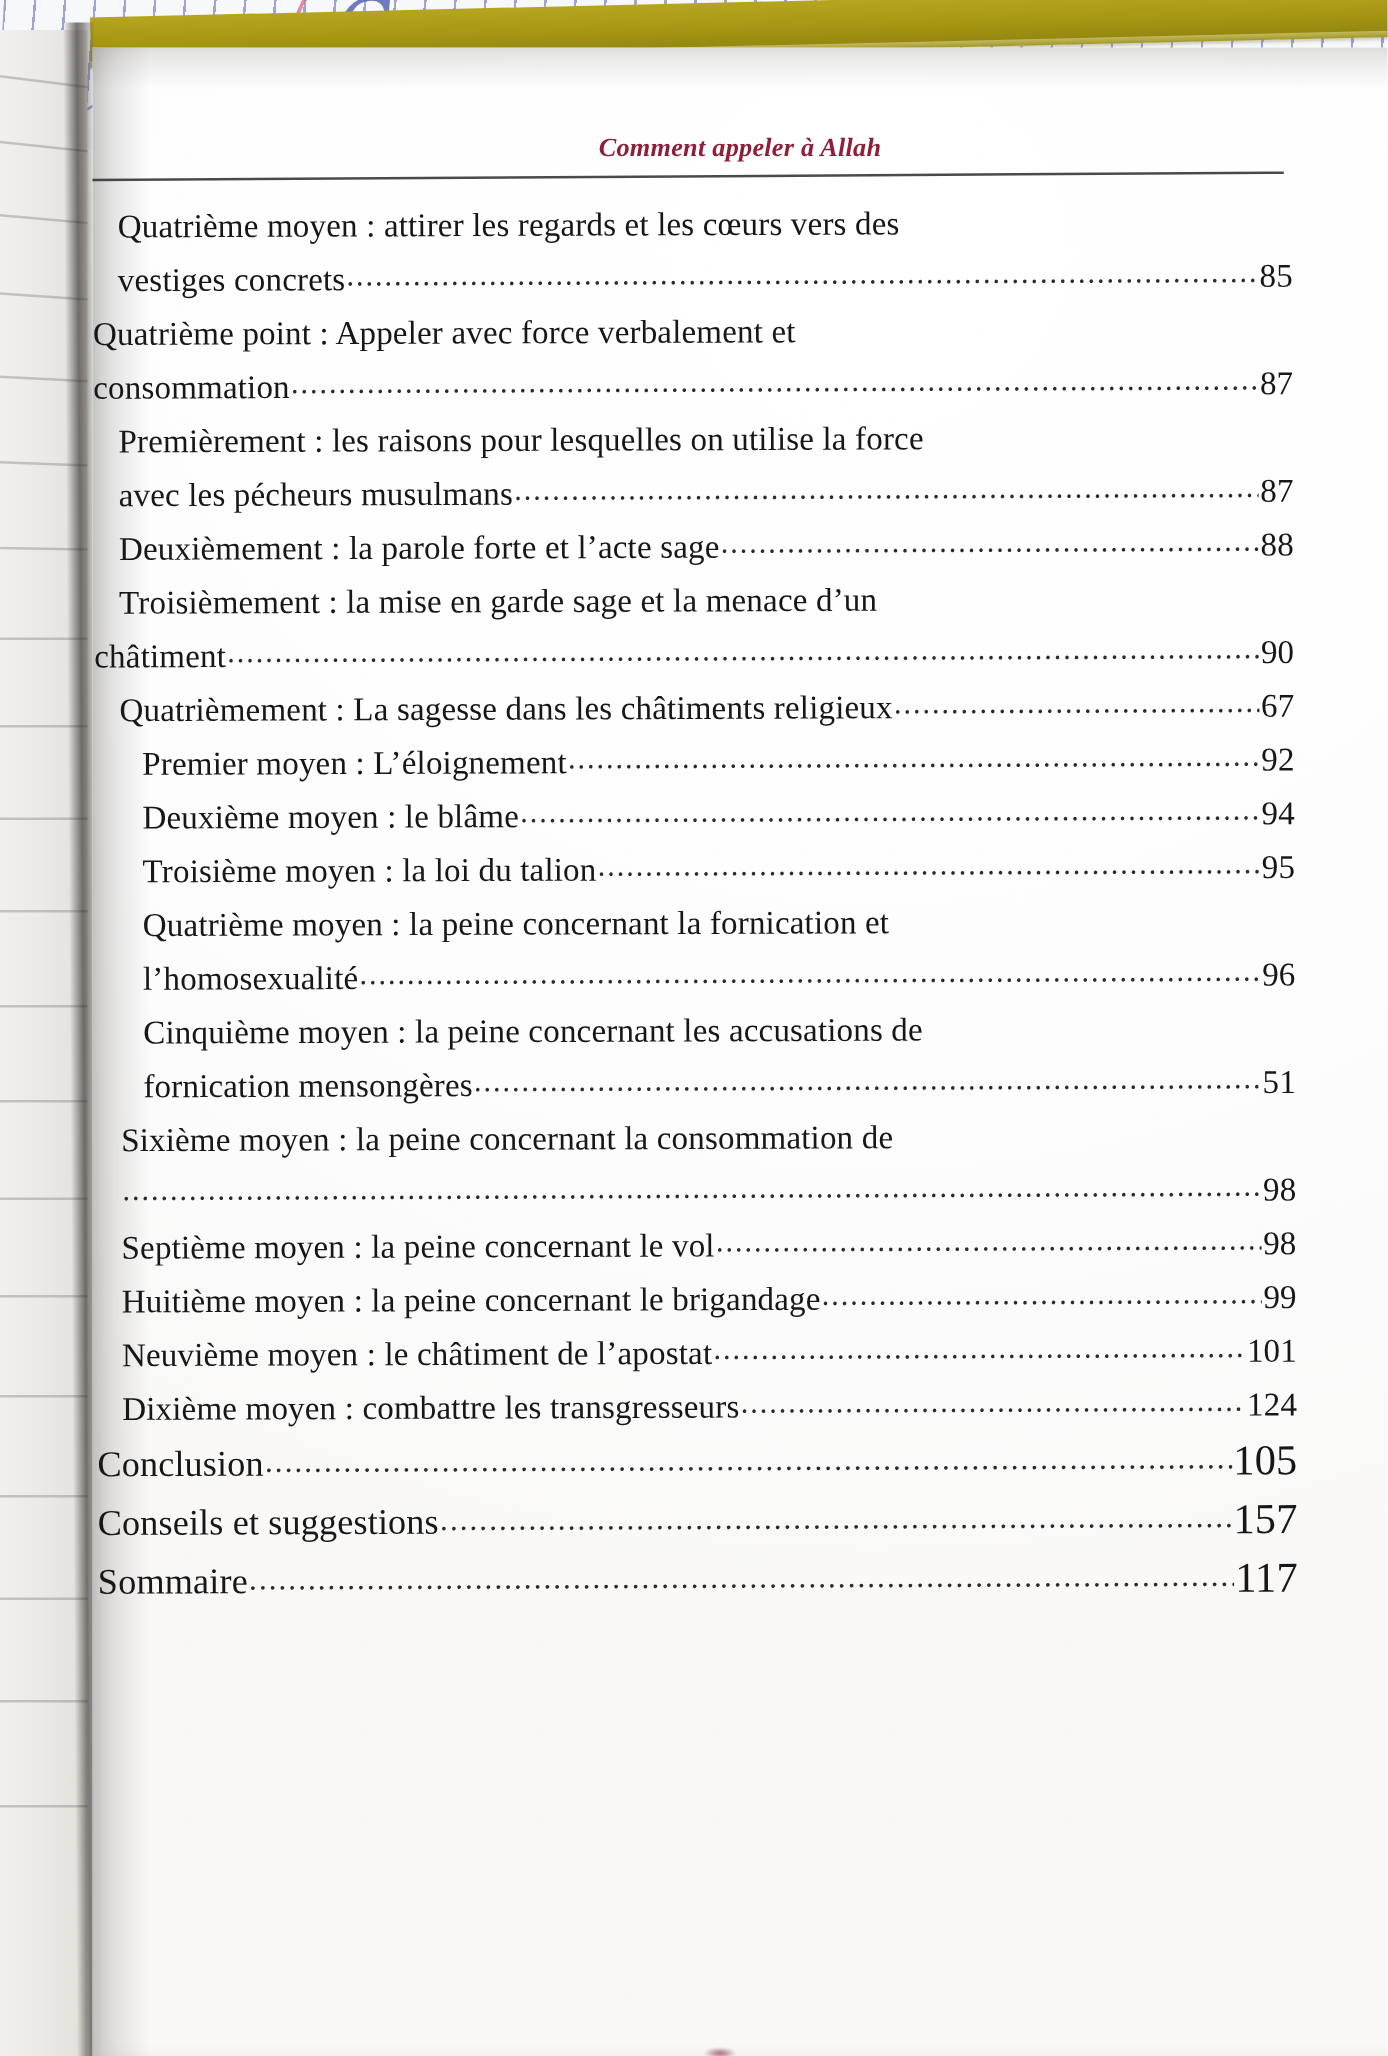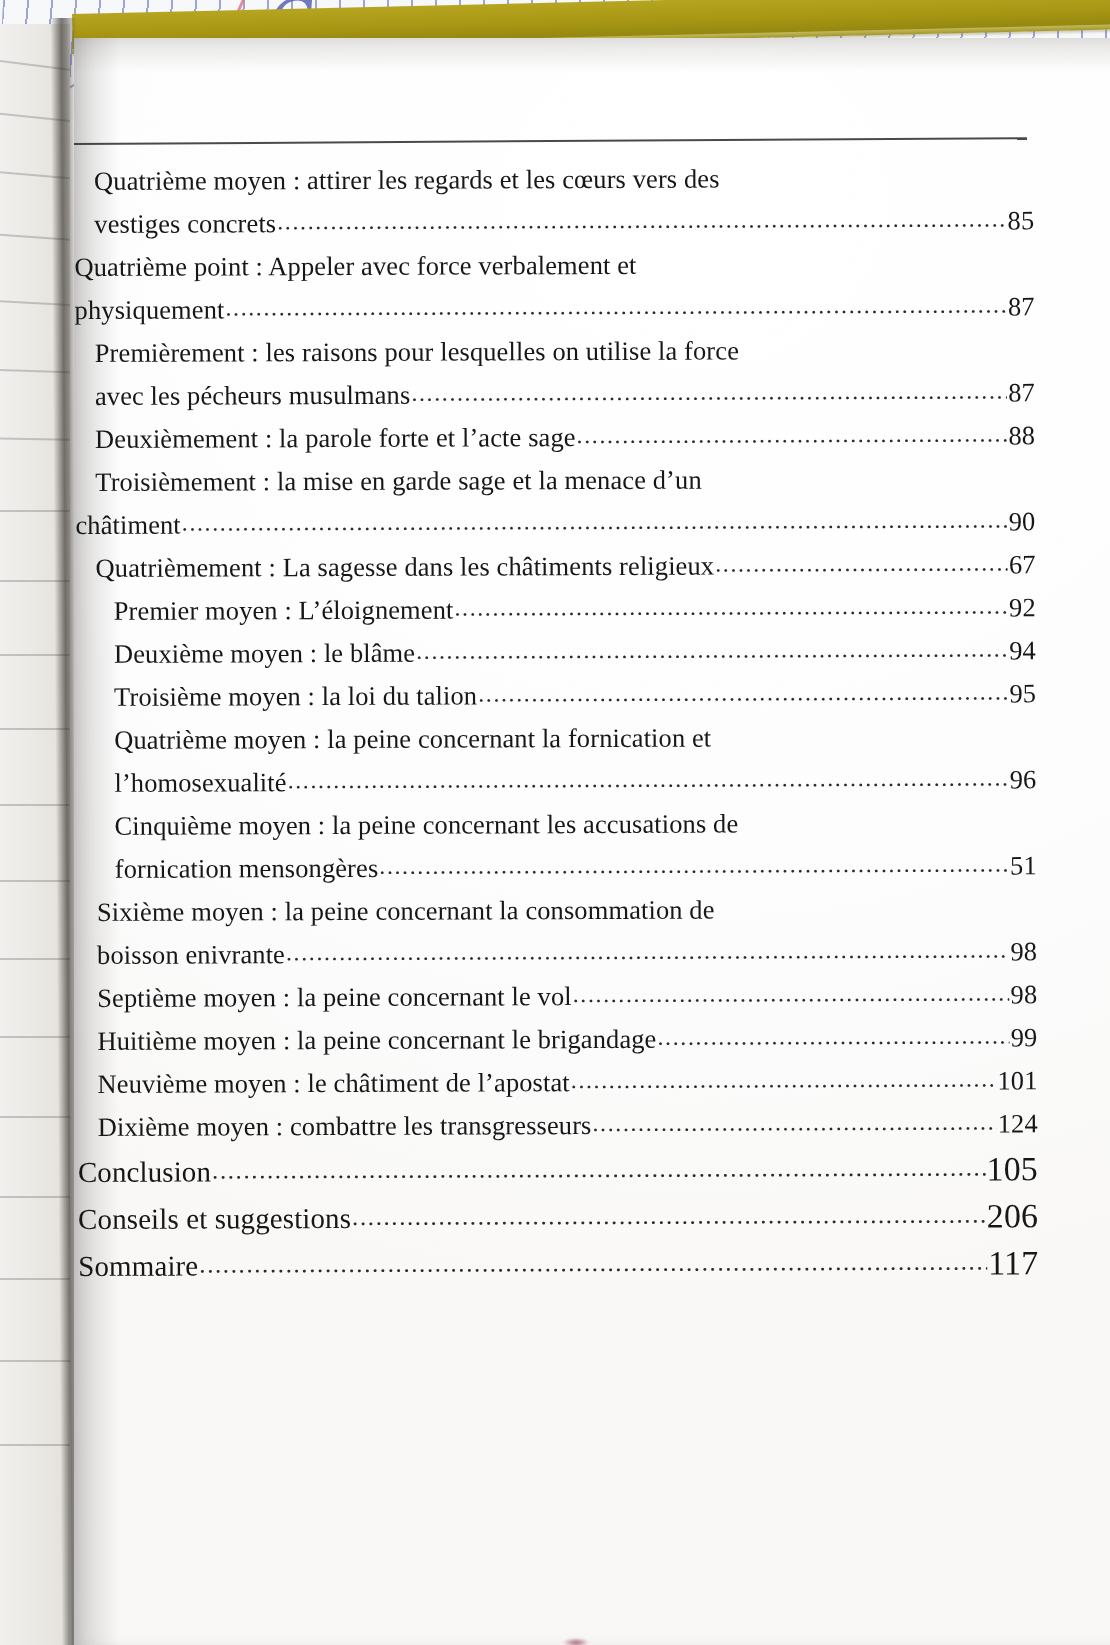--- a/index.html
+++ b/index.html
@@ -269,37 +269,38 @@
   </div>
   <div class="gutter-shadow"></div>
 
   <div class="page">
     <div class="page-grain"></div>
     <div class="inner-curl"></div>
     <div class="top-shade"></div>
 
     <div class="content">
 
+      <div class="running-head">Comment appeler à Allah</div>
 
       <div class="head-rule"></div>
 
       <div class="toc" id="toc-list">
           <div class="toc-line lvl1">
             <span class="label">Quatrième moyen : attirer les regards et les cœurs vers des</span>
           </div>
           <div class="toc-line lvl1 cont">
             <span class="label">vestiges concrets</span>
             <span class="leader"> ................................................................................................................................................................</span>
             <span class="pageno">85</span>
           </div>
           <div class="toc-line lvl0">
             <span class="label">Quatrième point : Appeler avec force verbalement et</span>
           </div>
           <div class="toc-line lvl0 cont">
-            <span class="label">physiquement</span>
+            <span class="label">consommation</span>
             <span class="leader"> ................................................................................................................................................................</span>
             <span class="pageno">87</span>
           </div>
           <div class="toc-line lvl1">
             <span class="label">Premièrement : les raisons pour lesquelles on utilise la force</span>
           </div>
           <div class="toc-line lvl1 cont">
             <span class="label">avec les pécheurs musulmans</span>
             <span class="leader"> ................................................................................................................................................................</span>
             <span class="pageno">87</span>
@@ -350,21 +351,20 @@
           </div>
           <div class="toc-line lvl2 cont">
             <span class="label">fornication mensongères</span>
             <span class="leader"> ................................................................................................................................................................</span>
             <span class="pageno">51</span>
           </div>
           <div class="toc-line lvl1">
             <span class="label">Sixième moyen : la peine concernant la consommation de</span>
           </div>
           <div class="toc-line lvl1 cont">
-            <span class="label">boisson enivrante</span>
             <span class="leader"> ................................................................................................................................................................</span>
             <span class="pageno">98</span>
           </div>
           <div class="toc-line lvl1">
             <span class="label">Septième moyen : la peine concernant le vol</span>
             <span class="leader"> ................................................................................................................................................................</span>
             <span class="pageno">98</span>
           </div>
           <div class="toc-line lvl1">
             <span class="label">Huitième moyen : la peine concernant le brigandage</span>
@@ -382,21 +382,21 @@
             <span class="pageno">124</span>
           </div>
           <div class="toc-line lvl0 big">
             <span class="label">Conclusion</span>
             <span class="leader"> ................................................................................................................................................................</span>
             <span class="pageno">105</span>
           </div>
           <div class="toc-line lvl0 big">
             <span class="label">Conseils et suggestions</span>
             <span class="leader"> ................................................................................................................................................................</span>
-            <span class="pageno">206</span>
+            <span class="pageno">157</span>
           </div>
           <div class="toc-line lvl0 big">
             <span class="label">Sommaire</span>
             <span class="leader"> ................................................................................................................................................................</span>
             <span class="pageno">117</span>
           </div>
         </div>
 
       <div class="folio-smudge"></div>
     </div>

